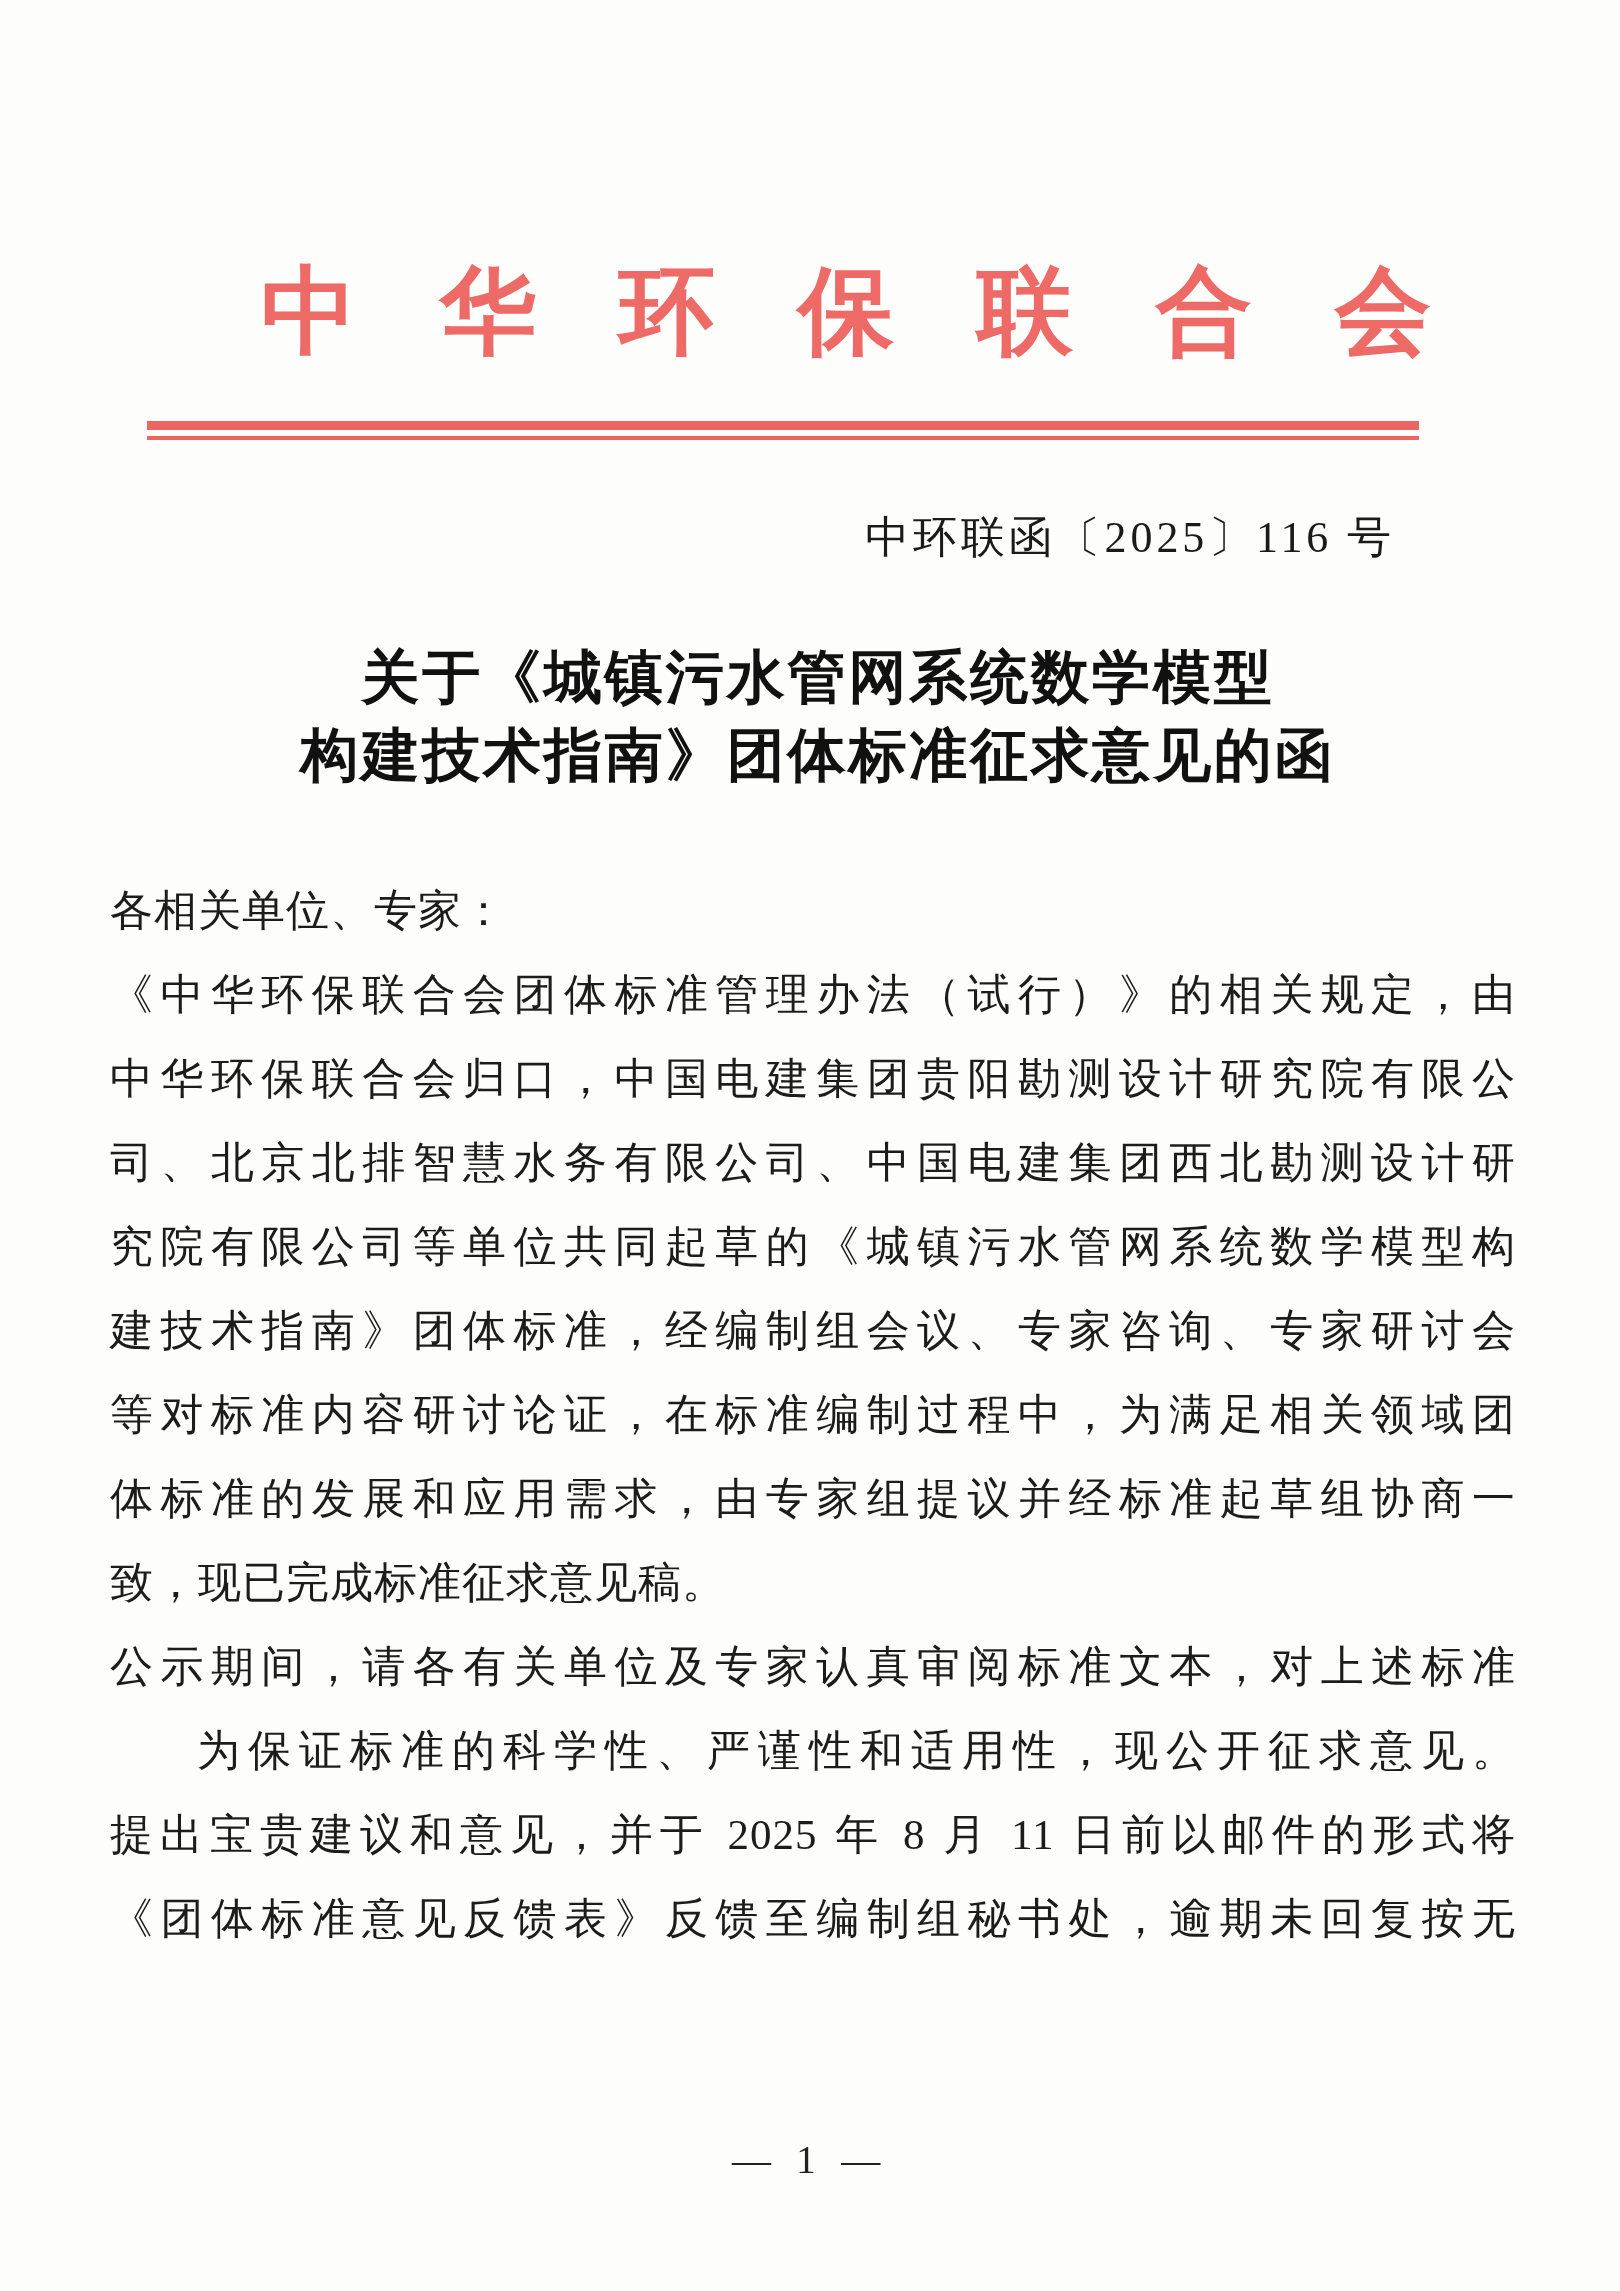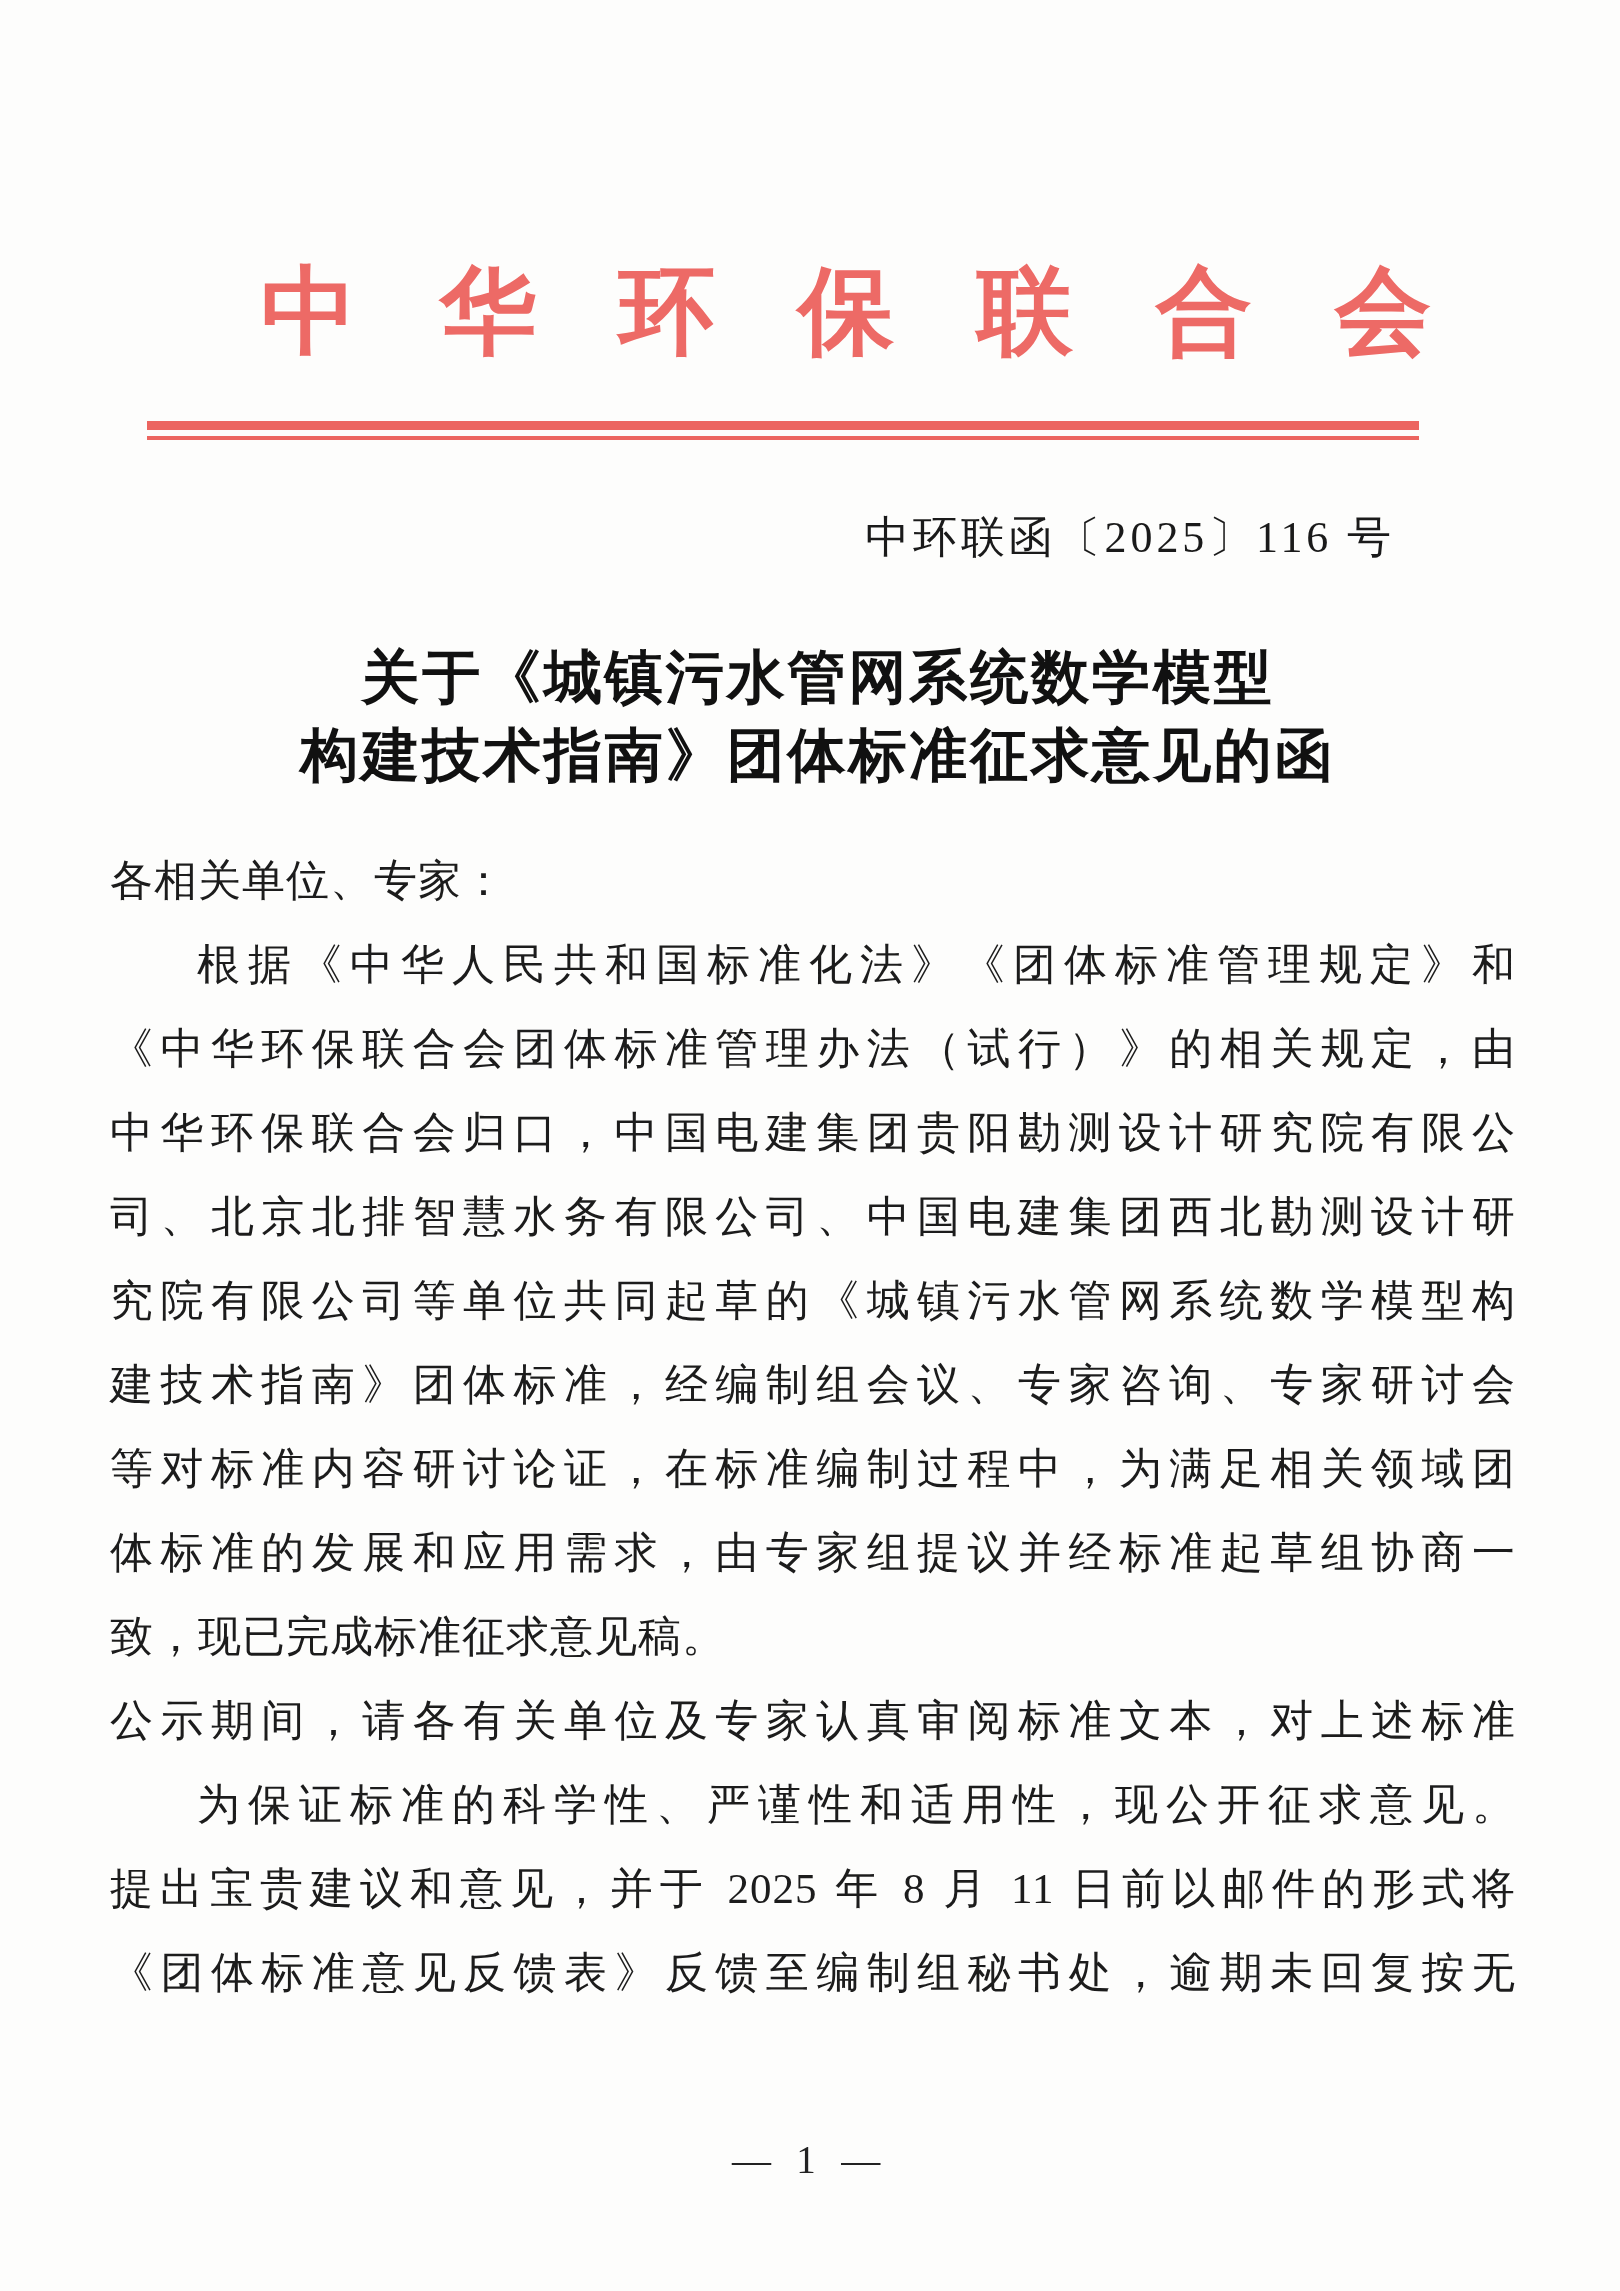--- a/index.html
+++ b/index.html
@@ -49,21 +49,21 @@
     text-align: center;
     font-size: 58px;
     font-weight: bold;
     line-height: 78px;
     letter-spacing: 2.9px;
     color: #111;
   }
   
   .body-block {
     position: absolute;
-    top: 839px; left: 110px; width: 1406px;
+    top: 869px; left: 110px; width: 1406px;
     font-size: 43px;
     line-height: 84px;
     letter-spacing: 1px;
     color: #1c1c1c;
   }
   .line { height: 84px; }
   .line.just { text-align: justify; text-align-last: justify; }
   .line.indent { text-indent: 87px; }
   
   .page-number {
@@ -89,21 +89,20 @@
   <div class="doc-number">中环联函〔2025〕116 号</div>
 
   <div class="doc-title">
     <div>关于《城镇污水管网系统数学模型</div>
     <div>构建技术指南》团体标准征求意见的函</div>
   </div>
 
   <div class="body-block">
     <div class="line">各相关单位、专家：</div>
 
-    <div class="line just indent">根据《中华人民共和国标准化法》《团体标准管理规定》和</div>
     <div class="line just">《中华环保联合会团体标准管理办法（试行）》的相关规定，由</div>
     <div class="line just">中华环保联合会归口，中国电建集团贵阳勘测设计研究院有限公</div>
     <div class="line just">司、北京北排智慧水务有限公司、中国电建集团西北勘测设计研</div>
     <div class="line just">究院有限公司等单位共同起草的《城镇污水管网系统数学模型构</div>
     <div class="line just">建技术指南》团体标准，经编制组会议、专家咨询、专家研讨会</div>
     <div class="line just">等对标准内容研讨论证，在标准编制过程中，为满足相关领域团</div>
     <div class="line just">体标准的发展和应用需求，由专家组提议并经标准起草组协商一</div>
     <div class="line">致，现已完成标准征求意见稿。</div>
 
     <div class="line just">公示期间，请各有关单位及专家认真审阅标准文本，对上述标准</div>

